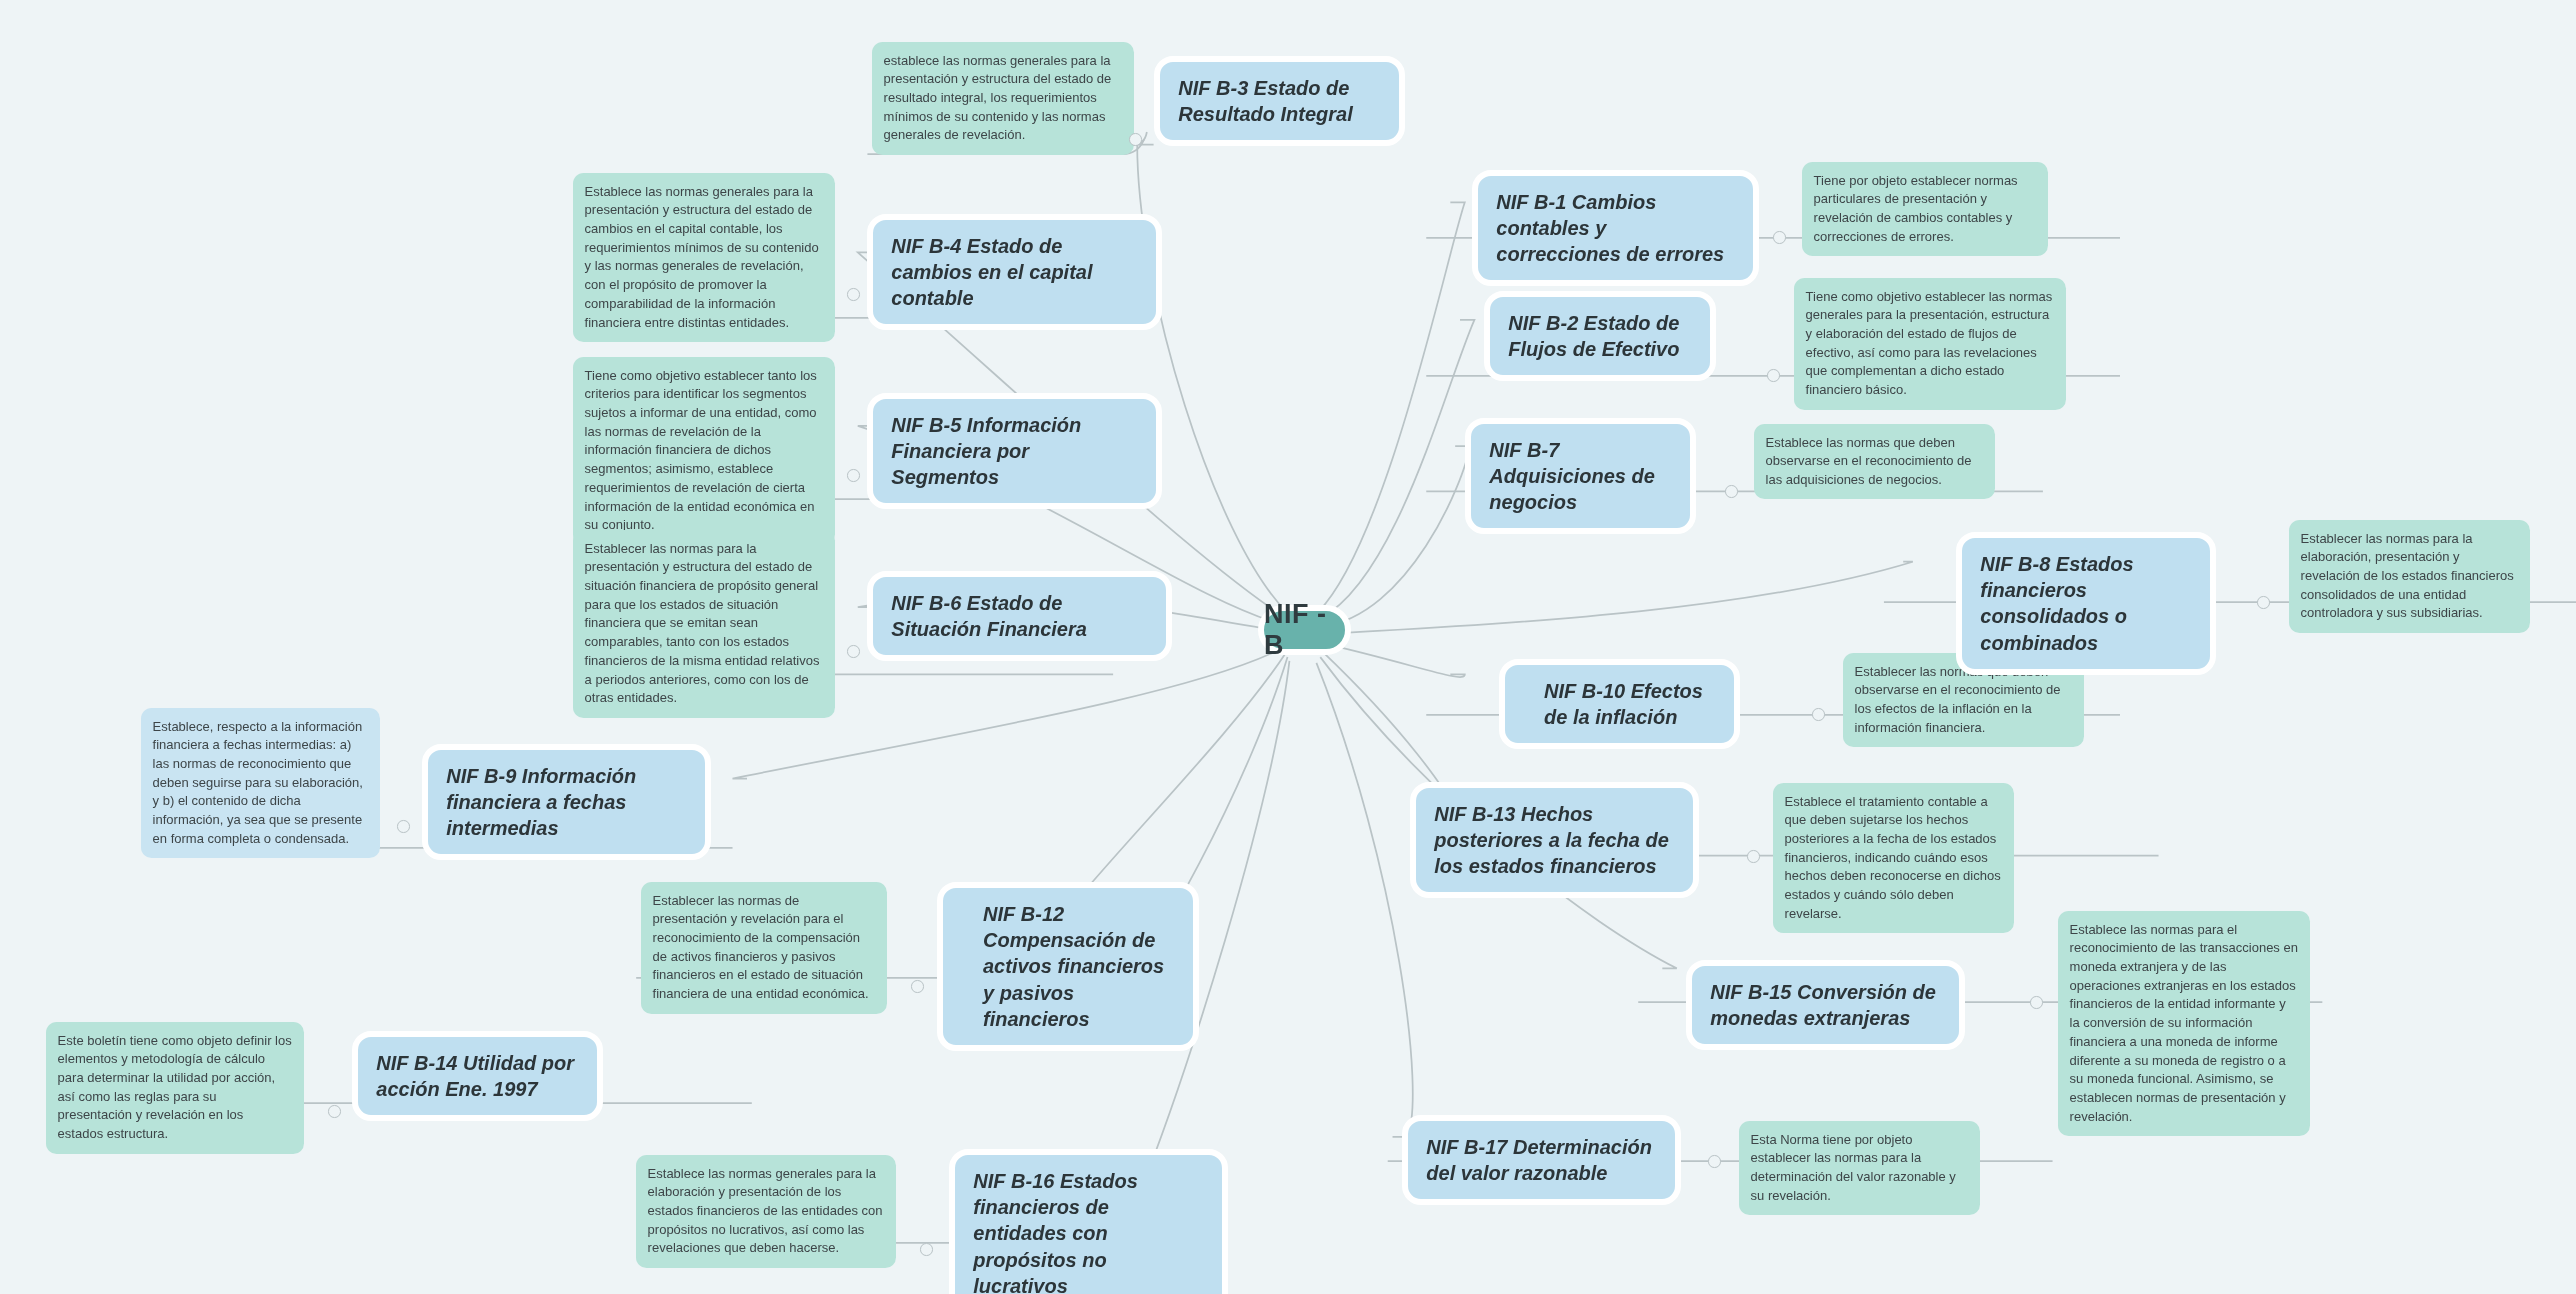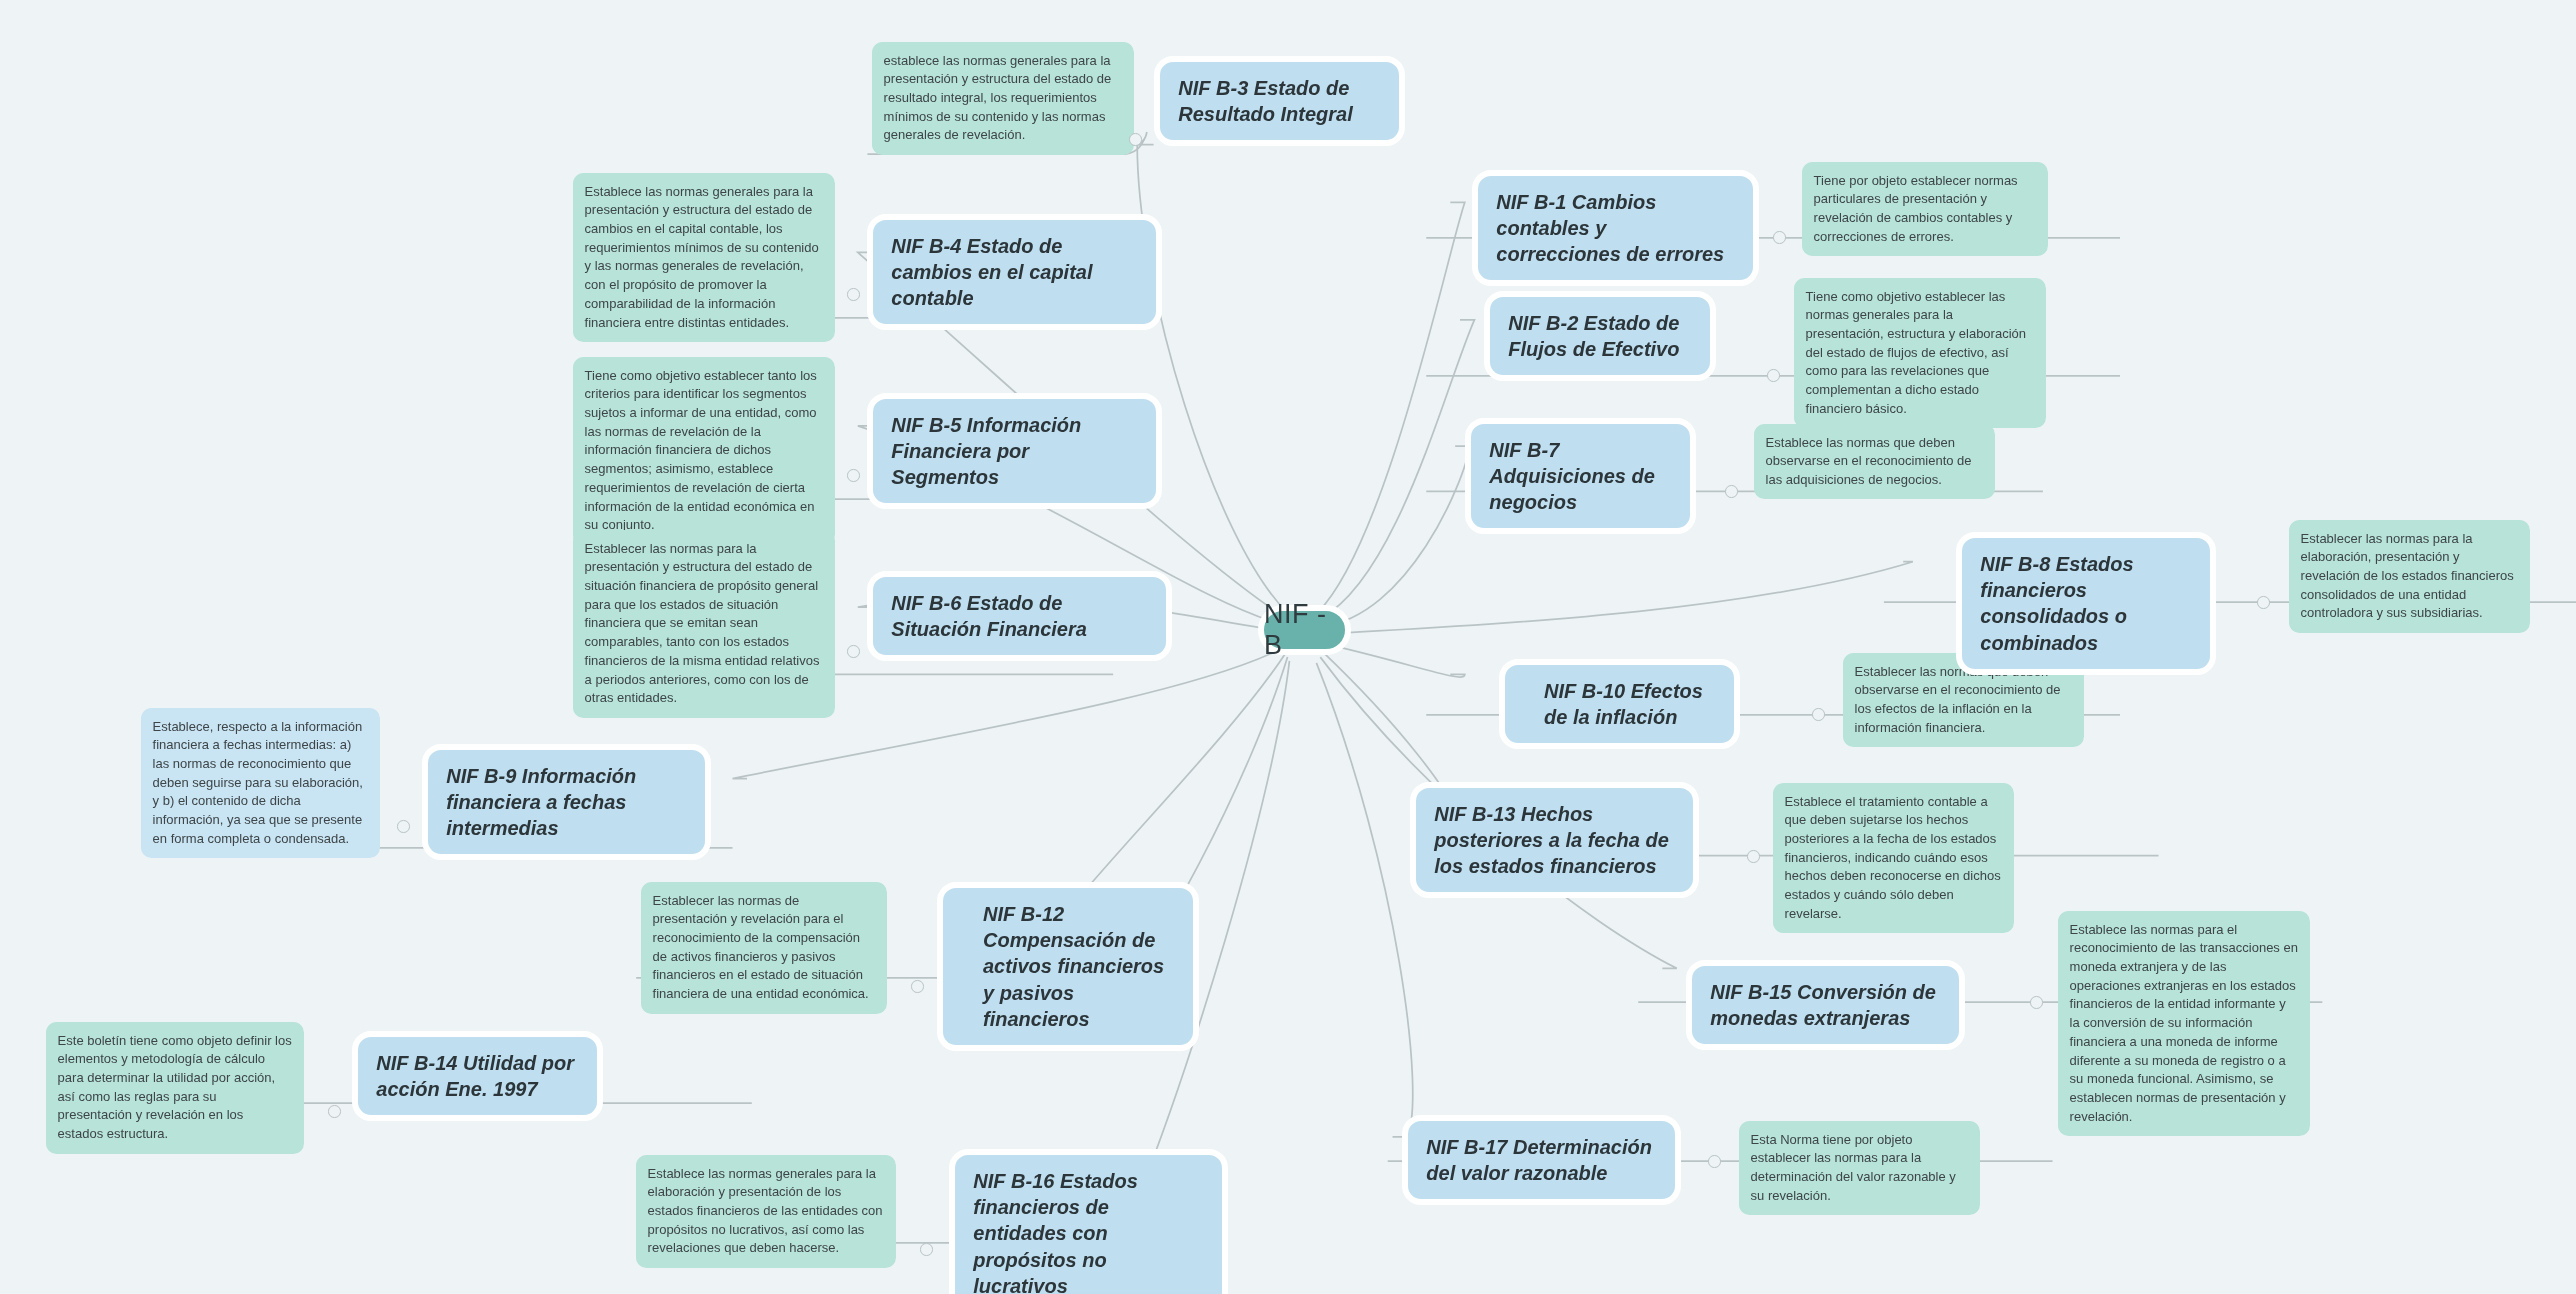--- a/index.html
+++ b/index.html
@@ -14,21 +14,21 @@
   svg.links{position:absolute;left:0;top:0;width:2576px;height:1294px;pointer-events:none;}
 
   
   .root{
     position:absolute;
     background:#68b2ab;
     color:#2f3b3f;
     border:6.7px solid #ffffff;
     border-radius:25px;
     display:flex;align-items:center;justify-content:center;
-    font-size:27px;font-weight:normal;letter-spacing:0.5px;
+    font-size:27px;font-weight:bold;letter-spacing:0.5px;
     box-sizing:border-box;
     z-index:5;
   }
 
   
   .topic{
     position:absolute;
     background:#bfdff0;
     color:#2c3539;
     border:6.7px solid #ffffff;
@@ -191,21 +191,21 @@
     <span>NIF B-1 Cambios contables y correcciones de errores</span>
   </div>
   <div class="note" style="left:1802px;top:162px;width:246px;">
     <span>Tiene por objeto establecer normas particulares de presentación y revelación de cambios contables y correcciones de errores.</span>
   </div>
   <div class="dot" style="left:1773px;top:231px;"></div>
 
   <div class="topic" style="left:1484px;top:291px;width:232px;">
     <span>NIF B-2 Estado de Flujos de Efectivo</span>
   </div>
-  <div class="note" style="left:1794px;top:278px;width:252px;">
+  <div class="note" style="left:1794px;top:278px;width:272px;">
     <span>Tiene como objetivo establecer las normas generales para la presentación, estructura y elaboración del estado de flujos de efectivo, así como para las revelaciones que complementan a dicho estado financiero básico.</span>
   </div>
   <div class="dot" style="left:1767px;top:369px;"></div>
 
   <div class="topic" style="left:1465px;top:418px;width:231px;">
     <span>NIF B-7 Adquisiciones de negocios</span>
   </div>
   <div class="note" style="left:1754px;top:424px;width:241px;">
     <span>Establece las normas que deben observarse en el reconocimiento de las adquisiciones de negocios.</span>
   </div>

